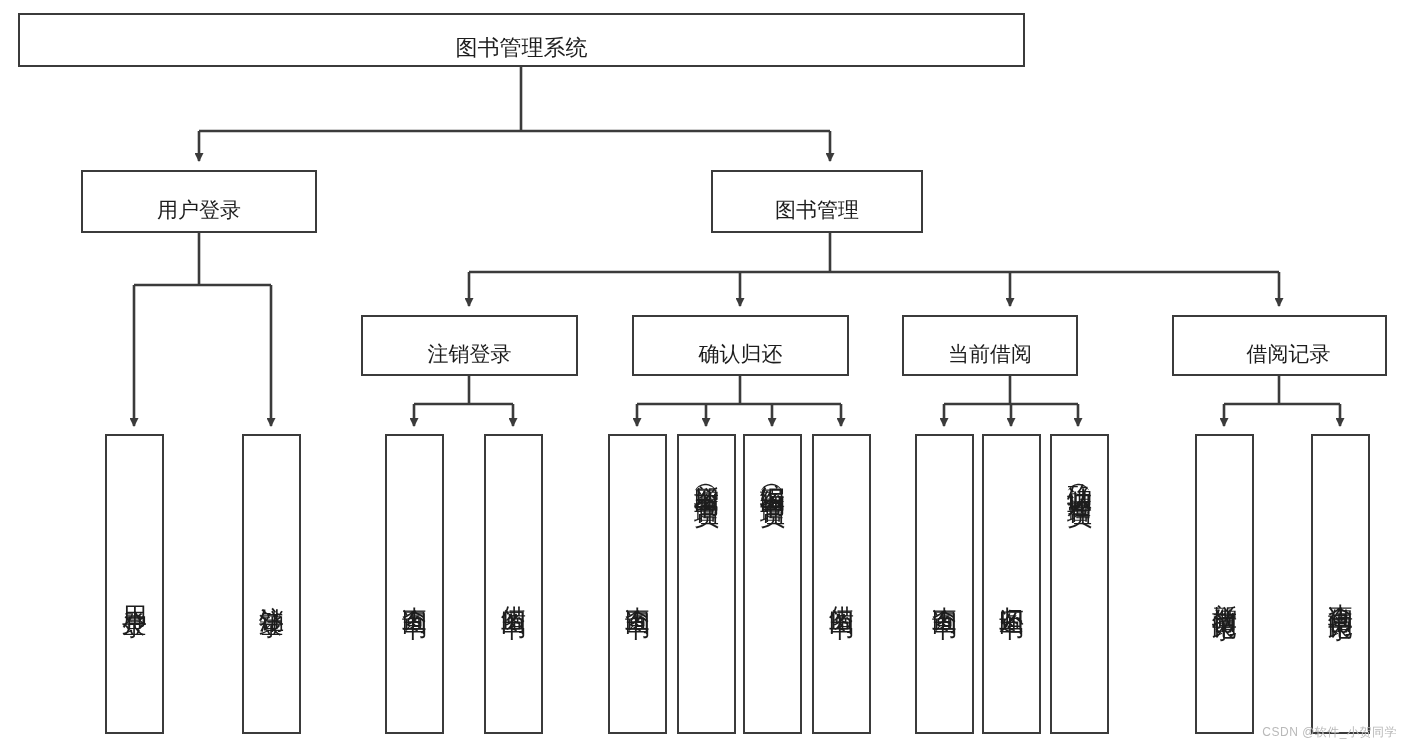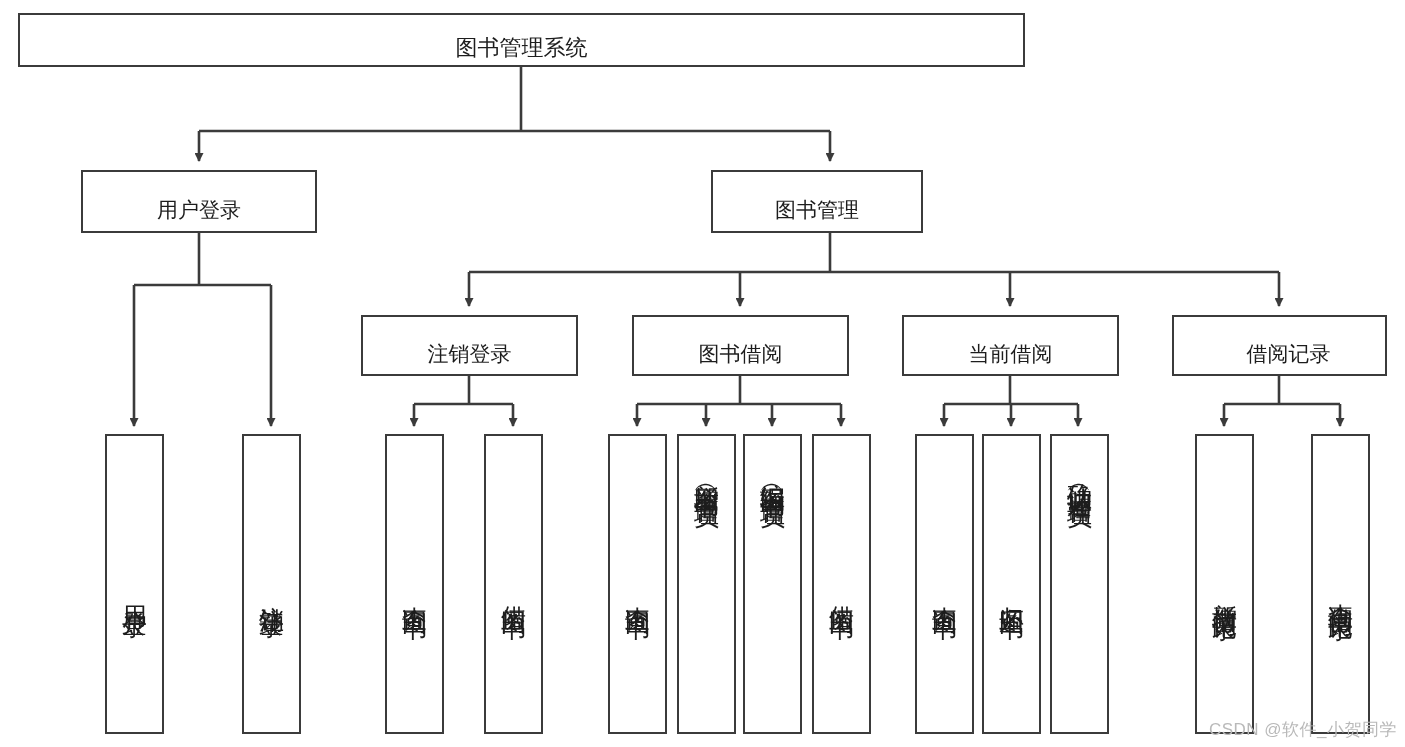--- a/index.html
+++ b/index.html
@@ -65,21 +65,21 @@
   }
   
   .node.vert.centered {
     align-items: center;
     padding-top: 0;
   }
   #watermark {
     position: absolute;
     right: 8px;
     bottom: 6px;
-    font-size: 17px;
+    font-size: 12px;
     color: #b9b9b9;
     letter-spacing: 0.5px;
     white-space: nowrap;
   }
 </style>
 </head>
 <body>
 
 <div id="canvas">
 
@@ -141,23 +141,23 @@
     <span class="label">用户登录</span>
   </div>
   <div class="node horiz" style="left:711px; top:170px; width:212px; height:63px;">
     <span class="label">图书管理</span>
   </div>
 
   <div class="node horiz" style="left:361px; top:315px; width:217px; height:61px;">
     <span class="label">注销登录</span>
   </div>
   <div class="node horiz" style="left:632px; top:315px; width:217px; height:61px;">
-    <span class="label">图书借阅</span>
-  </div>
-  <div class="node horiz" style="left:902px; top:315px; width:217px; height:61px;">
+    <span class="label">确认归还</span>
+  </div>
+  <div class="node horiz" style="left:902px; top:315px; width:176px; height:61px;">
     <span class="label">当前借阅</span>
   </div>
   <div class="node horiz" style="left:1172px; top:315px; width:215px; height:61px;padding-left:18px;">
     <span class="label">借阅记录</span>
   </div>
 
   <div class="node vert centered" style="left:105px; top:434px; width:59px; height:300px;">
     <span class="label">用户登录</span>
   </div>
   <div class="node vert centered" style="left:242px; top:434px; width:59px; height:300px;">

